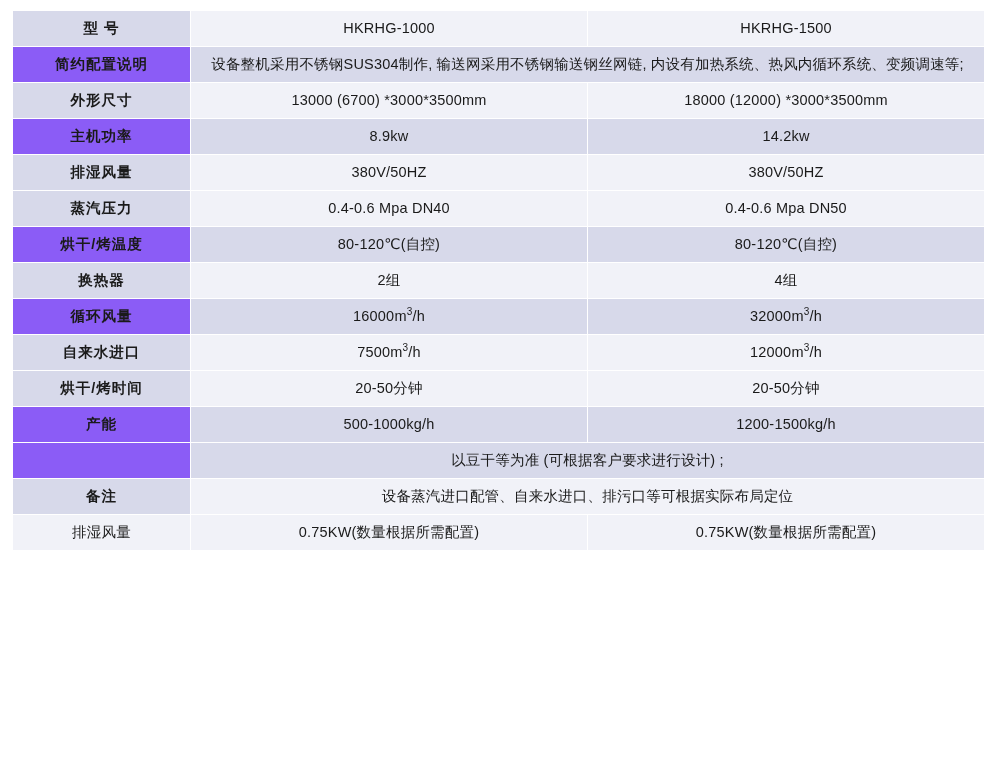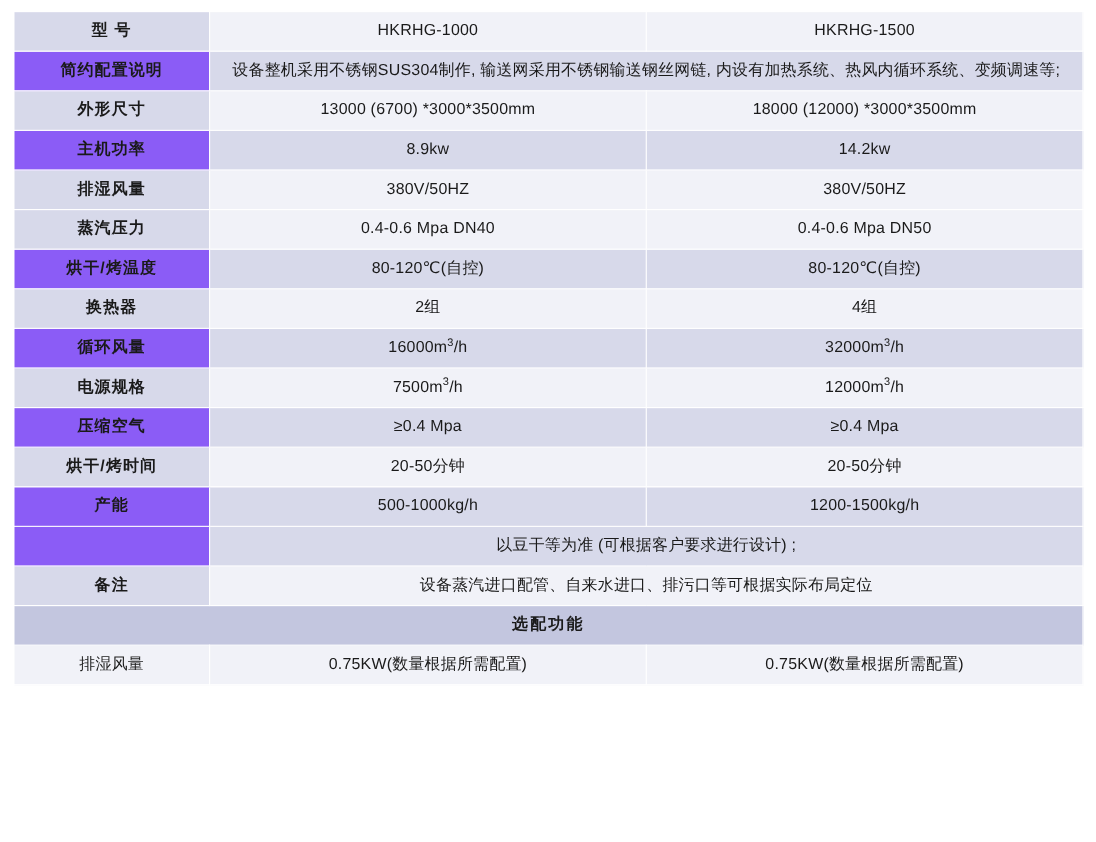--- a/index.html
+++ b/index.html
@@ -131,30 +131,25 @@
         <td class="value tall">4组</td>
       </tr>
 
       <tr class="row-dark">
         <td class="label tall">循环风量</td>
         <td class="value tall"><span>16000m</span><span class="sup">3</span><span>/h</span></td>
         <td class="value tall"><span>32000m</span><span class="sup">3</span><span>/h</span></td>
       </tr>
 
       <tr class="row-light">
-        <td class="label tall">电源规格</td>
+        <td class="label tall">自来水进口</td>
         <td class="value tall"><span>7500m</span><span class="sup">3</span><span>/h</span></td>
         <td class="value tall"><span>12000m</span><span class="sup">3</span><span>/h</span></td>
       </tr>
 
-      <tr class="row-dark">
-        <td class="label tall">压缩空气</td>
-        <td class="value tall">≥0.4 Mpa</td>
-        <td class="value tall">≥0.4 Mpa</td>
-      </tr>
 
       <tr class="row-light">
         <td class="label tall">烘干/烤时间</td>
         <td class="value tall">20-50分钟</td>
         <td class="value tall">20-50分钟</td>
       </tr>
 
       <tr class="row-dark">
         <td class="label tall">产能</td>
         <td class="value tall">500-1000kg/h</td>
@@ -164,23 +159,20 @@
       <tr class="row-dark">
         <td class="label">&nbsp;</td>
         <td class="span2" colspan="2">以豆干等为准 (可根据客户要求进行设计) ;</td>
       </tr>
 
       <tr class="row-light">
         <td class="label tall">备注</td>
         <td class="span2 tall" colspan="2">设备蒸汽进口配管、自来水进口、排污口等可根据实际布局定位</td>
       </tr>
 
-      <tr>
-        <td class="section" colspan="3">选配功能</td>
-      </tr>
 
       <tr class="row-light">
         <td class="value tall">排湿风量</td>
         <td class="value tall">0.75KW(数量根据所需配置)</td>
         <td class="value tall">0.75KW(数量根据所需配置)</td>
       </tr>
 
     </tbody>
   </table>
 </div>

